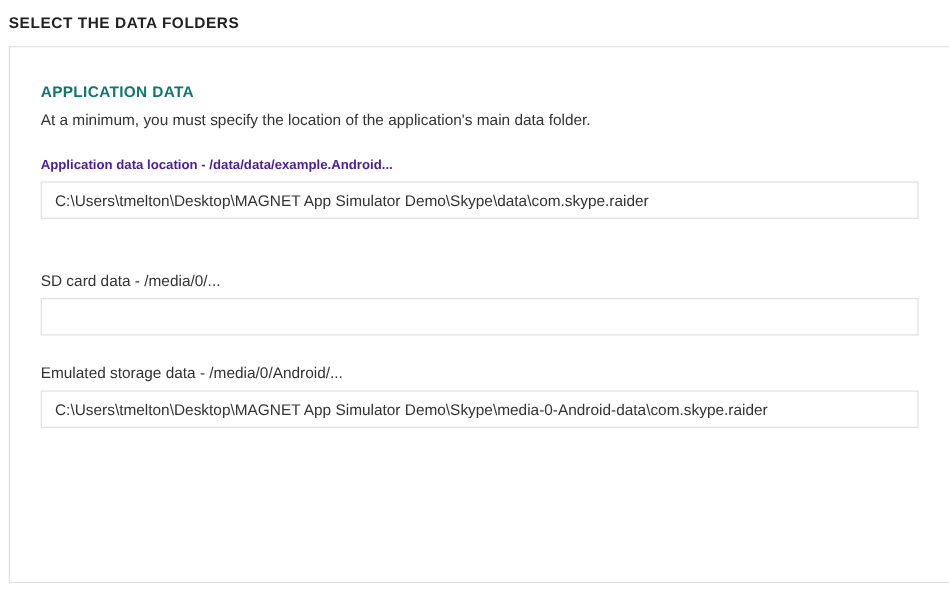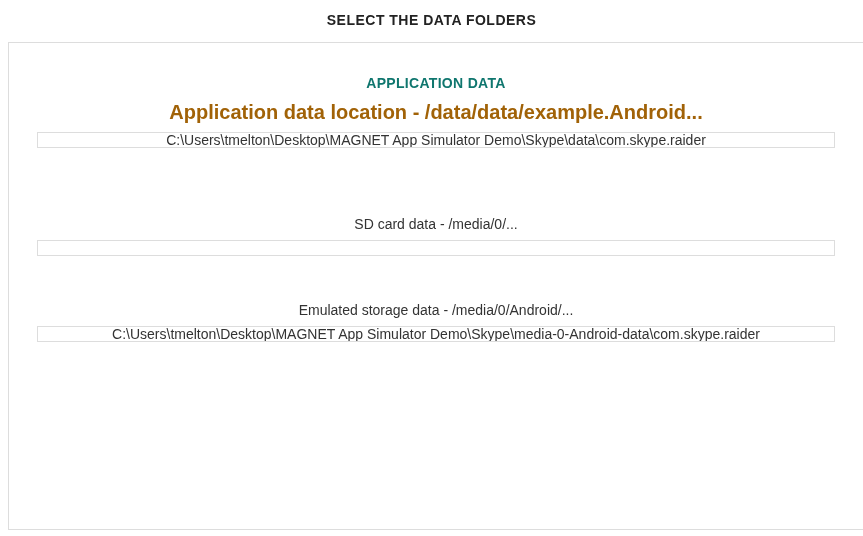--- a/index.html
+++ b/index.html
@@ -1,19 +1,18 @@
 <!DOCTYPE html>
 <html><head>
   <meta charset="utf-8">
   <style>
     * {
       box-sizing: border-box;
       margin: 0;
       padding: 0;
-      text-align: center;
     }
     body {
       font-family: "Segoe UI", Arial, sans-serif;
       font-size: 14px;
       color: #333;
       background: #fff;
       width: 863px;
       height: 536px;
       overflow: hidden;
     }
@@ -37,35 +36,34 @@
       letter-spacing: 0.3px;
       color: #0f766e;
       margin-bottom: 10px;
     }
     .section-description {
       font-size: 14px;
       color: #333;
       margin-bottom: 26px;
     }
     .field-label-required {
-      font-size: 20px;
+      font-size: 12px;
       font-weight: 700;
-      color: #a16207;
+      color: #4c1d95;
       margin-bottom: 8px;
     }
     .field-label-optional {
       font-size: 14px;
       font-weight: 400;
       color: #333;
       margin-bottom: 8px;
-      margin-top: 20px;
     }
     .text-input {
       width: 100%;
-      height: 16px;
+      height: 34px;
       border: 1px solid #ddd;
       padding: 6px 12px;
       font-size: 14px;
       font-family: inherit;
       color: #333;
       background: #fff;
       outline: none;
     }
     .section-gap {
       height: 48px;
@@ -77,20 +75,21 @@
 </head>
 <body>
 
 <div class="page-title">SELECT THE DATA FOLDERS</div>
 
 <div class="main-panel">
 
   <div>
     <div class="section-heading">APPLICATION DATA</div>
 
+    <div class="section-description">At a minimum, you must specify the location of the application's main data folder.</div>
 
     <div class="field-label-required">Application data location - /data/data/example.Android...</div>
 
     <input type="text" class="text-input" value="C:\Users\tmelton\Desktop\MAGNET App Simulator Demo\Skype\data\com.skype.raider" style="">
   </div>
 
   <div class="section-gap"></div>
 
   <div>
 

